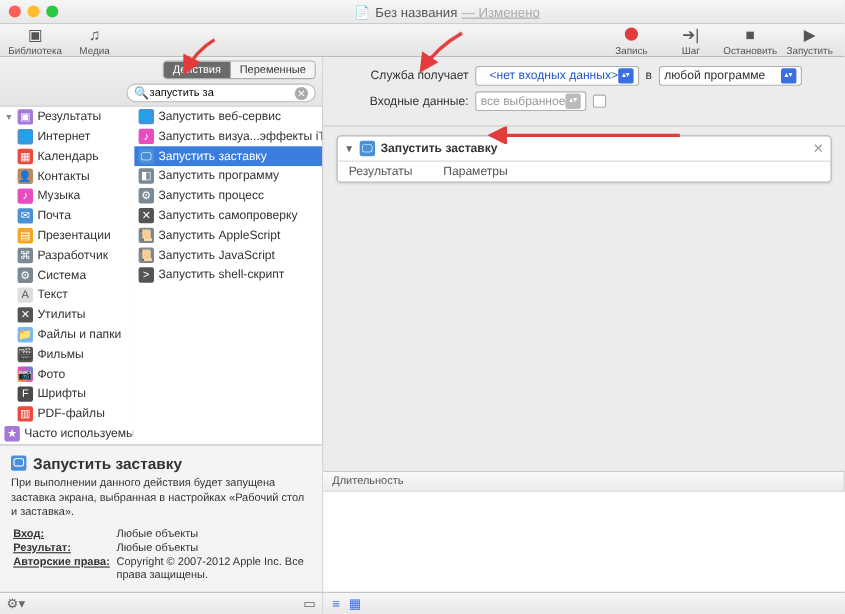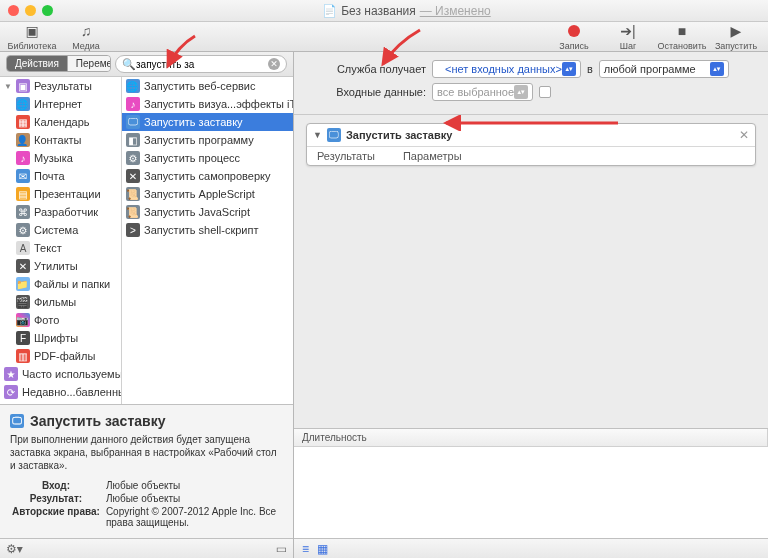--- a/index.html
+++ b/index.html
@@ -17,42 +17,42 @@
 .tool-right { margin-left: auto; }
 .tool-btn { display: flex; flex-direction: column; align-items: center; width: 48px; cursor: default; }
 .tool-btn .ic { width: 22px; height: 18px; display: flex; align-items: center; justify-content: center; font-size: 14px; color: #555; }
 .tool-btn .lbl { font-size: 9px; color: #555; margin-top: 1px; }
 .rec-dot { width: 12px; height: 12px; background: #e23b3b; border-radius: 50%; }
 
 .main { position: absolute; top: 52px; bottom: 0; left: 0; right: 0; display: flex; }
 .left-pane { width: 294px; display: flex; flex-direction: column; border-right: 1px solid #b7b7b7; background: #fff; }
 .right-pane { flex: 1; display: flex; flex-direction: column; background: #ececec; }
 
-.seg-row { display: flex; align-items: flex-start; padding: 3px 6px; background: linear-gradient(#f0f0f0,#e4e4e4); border-bottom: 1px solid #c9c9c9; gap: 4px; }
+.seg-row { display: flex; align-items: flex-end; padding: 3px 6px; background: linear-gradient(#f0f0f0,#e4e4e4); border-bottom: 1px solid #c9c9c9; gap: 4px; flex-direction: column; }
 .seg { display: flex; border: 1px solid #aaa; border-radius: 4px; overflow: hidden; font-size: 10px; }
 .seg-btn { padding: 2px 8px; background: #f4f4f4; border-right: 1px solid #aaa; }
 .seg-btn:last-child { border-right: none; }
 .seg-btn.active { background: #6b6b6b; color: #fff; }
 .search { flex: 1; display: flex; align-items: center; background: #fff; border: 1px solid #bbb; border-radius: 10px; padding: 1px 6px; height: 18px; }
 .search input { border: none; outline: none; flex: 1; font-size: 10px; background: transparent; }
 .clear-x { width: 12px; height: 12px; background: #aaa; border-radius: 50%; color: #fff; font-size: 9px; text-align: center; line-height: 12px; }
 
 .lib-cols { flex: 1; display: flex; overflow: hidden; }
 .lib-cats { width: 122px; border-right: 1px solid #d0d0d0; overflow-y: auto; background: #fff; }
 .lib-actions { flex: 1; overflow-y: auto; background: #fff; }
 .cat-row, .act-row { display: flex; align-items: center; padding: 2px 4px; gap: 4px; font-size: 11px; white-space: nowrap; overflow: hidden; text-overflow: ellipsis; }
 .cat-row.header { font-weight: 400; }
 .cat-row .tri { font-size: 8px; color: #888; width: 8px; }
 .ic16 { width: 14px; height: 14px; flex-shrink: 0; display: flex; align-items: center; justify-content: center; font-size: 10px; border-radius: 2px; }
 .act-row.sel { background: #3b7ddd; color: #fff; }
 
 .info-pane { border-top: 1px solid #c0c0c0; background: #f4f4f4; padding: 8px 10px; font-size: 10px; }
 .info-pane h3 { font-size: 14px; font-weight: bold; display: flex; align-items: center; gap: 6px; margin-bottom: 4px; }
 .info-pane .desc { margin-bottom: 6px; line-height: 1.3; }
-.info-pane table td:first-child { text-align: center; font-weight: bold; padding-right: 4px; white-space: nowrap; }
+.info-pane table td:first-child { text-align: left; font-weight: bold; padding-right: 4px; white-space: nowrap; text-decoration: underline; }
 .info-pane table td { font-size: 10px; vertical-align: top; }
 
 .bottom-bar { height: 20px; border-top: 1px solid #c0c0c0; background: linear-gradient(#f6f6f6,#e8e8e8); display: flex; align-items: center; padding: 0 6px; gap: 6px; font-size: 12px; color: #666; }
 
 .opt-area { padding: 8px 12px; border-bottom: 1px solid #c9c9c9; background: #ececec; }
 .opt-row { display: flex; align-items: center; gap: 6px; font-size: 11px; margin-bottom: 5px; }
 .opt-row .lab { width: 120px; text-align: right; color: #333; }
 .pop { background: #fff; border: 1px solid #b0b0b0; border-radius: 3px; padding: 1px 4px; display: inline-flex; align-items: center; font-size: 11px; min-width: 60px; position: relative; }
 .pop.blue { color: #2257c8; padding-left: 12px; }
 .pop .arrows { margin-left: auto; background: #3a6fe0; color: #fff; border-radius: 2px; width: 14px; height: 14px; font-size: 7px; display: flex; flex-direction: column; align-items: center; justify-content: center; line-height: 6px; }

